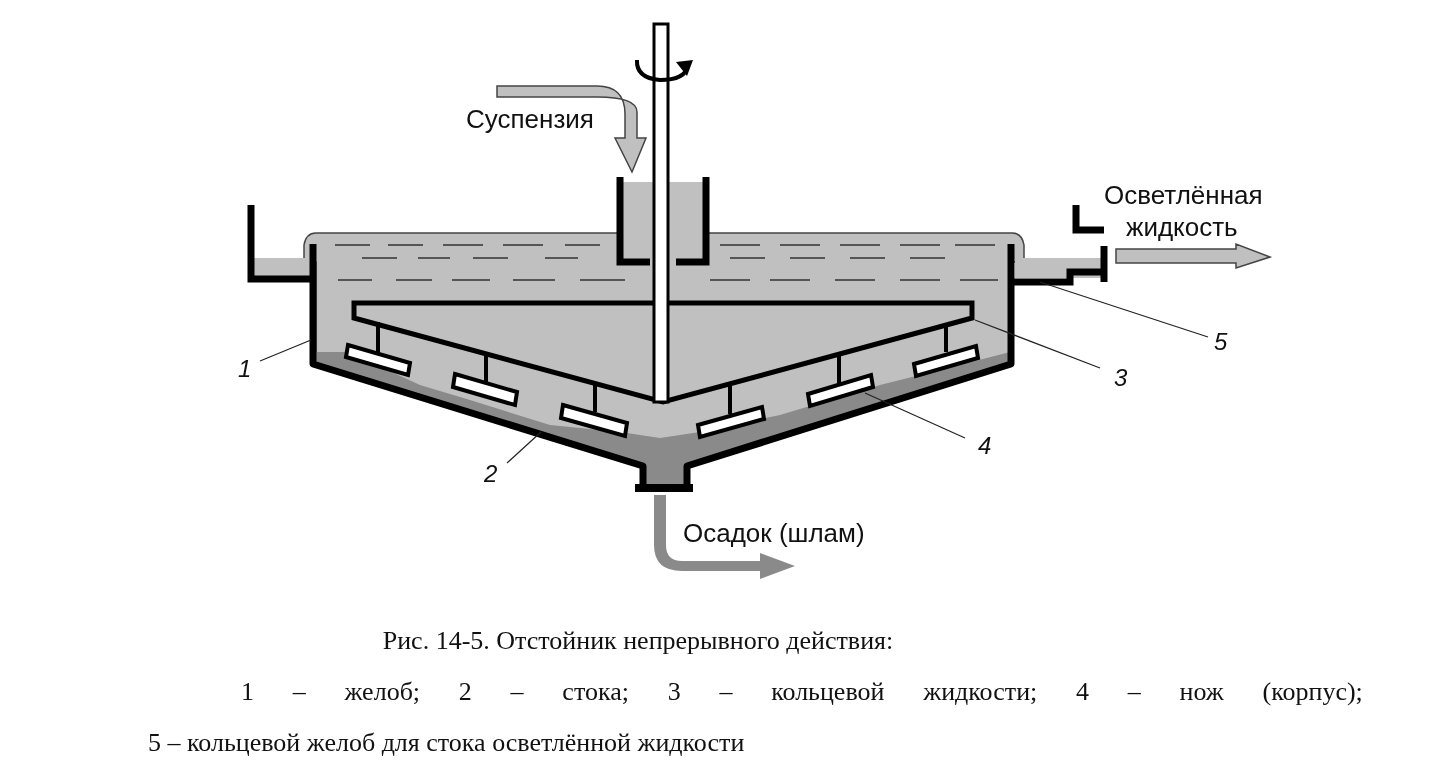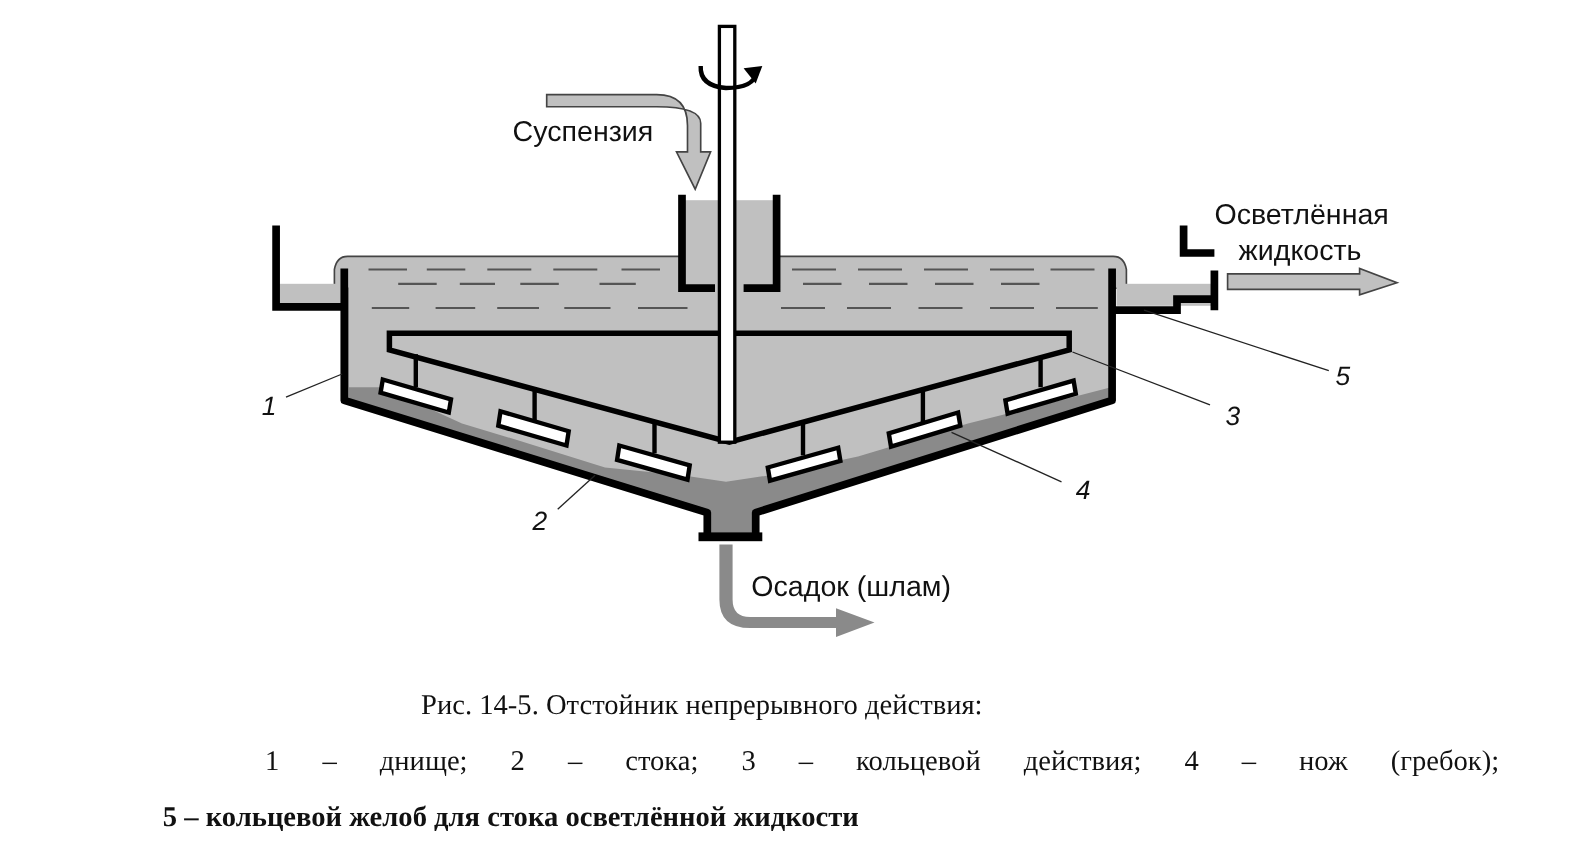--- a/index.html
+++ b/index.html
@@ -3,21 +3,21 @@
   <meta charset="utf-8">
   <style>
     html, body { margin: 0; padding: 0; background: #ffffff; }
     body { width: 1430px; height: 775px; position: relative; overflow: hidden; }
     #diagram { position: absolute; left: 0; top: 0; width: 1430px; height: 600px; }
     .lbl { font-family: "Liberation Sans", sans-serif; fill: #111; }
     .num { font-family: "Liberation Sans", sans-serif; font-style: italic; fill: #111; font-size: 24px; }
     .caption { position: absolute; font-family: "Liberation Serif", serif; font-size: 26px; color: #111; white-space: nowrap; }
     #cap-title { left: 3px; width: 1270px; top: 626px; text-align: center; }
     #cap-line1 { left: 241px; width: 1122px; top: 677px; display: flex; justify-content: space-between; }
-    #cap-line2 { left: 148px; top: 728px; font-weight: bold; }
+    #cap-line2 { left: 148px; top: 728px; }
   </style>
 </head>
 <body>
 
 <svg id="diagram" viewBox="0 0 1430 600" xmlns="http://www.w3.org/2000/svg">
 
   <path d="M316,233 Q306,233 304,245 L304,262 L316,262 L316,362 L640,462 L690,462 L1010,362 L1010,262 L1024,262 L1024,245 Q1022,233 1012,233 Z" fill="#c0c0c0" stroke="#444" stroke-width="1.5"></path>
 
   <rect x="252" y="258" width="58" height="20" fill="#c0c0c0"></rect>
 
@@ -115,26 +115,26 @@
   <text class="num" x="484" y="482">2</text>
   <text class="num" x="1114" y="386">3</text>
   <text class="num" x="978" y="454">4</text>
   <text class="num" x="1214" y="350">5</text>
 </svg>
 
 <div id="cap-title" class="caption">Рис. 14-5. Отстойник непрерывного действия:</div>
 <div id="cap-line1" class="caption">
   <span>1</span>
   <span>–</span>
-  <span>днище;</span>
+  <span>желоб;</span>
   <span>2</span>
   <span>–</span>
   <span>стока;</span>
   <span>3</span>
   <span>–</span>
   <span>кольцевой</span>
-  <span>действия;</span>
+  <span>жидкости;</span>
   <span>4</span>
   <span>–</span>
   <span>нож</span>
-  <span>(гребок);</span>
+  <span>(корпус);</span>
 </div>
 <div id="cap-line2" class="caption">5 – кольцевой желоб для стока осветлённой жидкости</div>
 
 </body></html>

